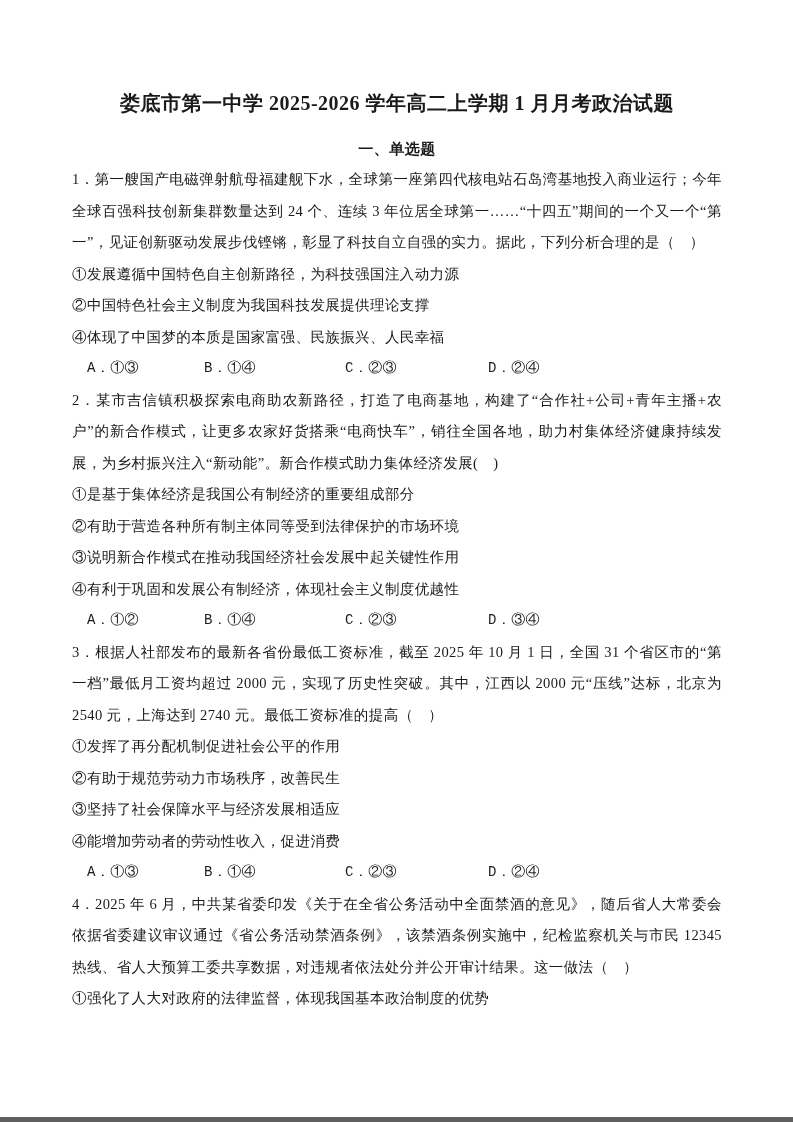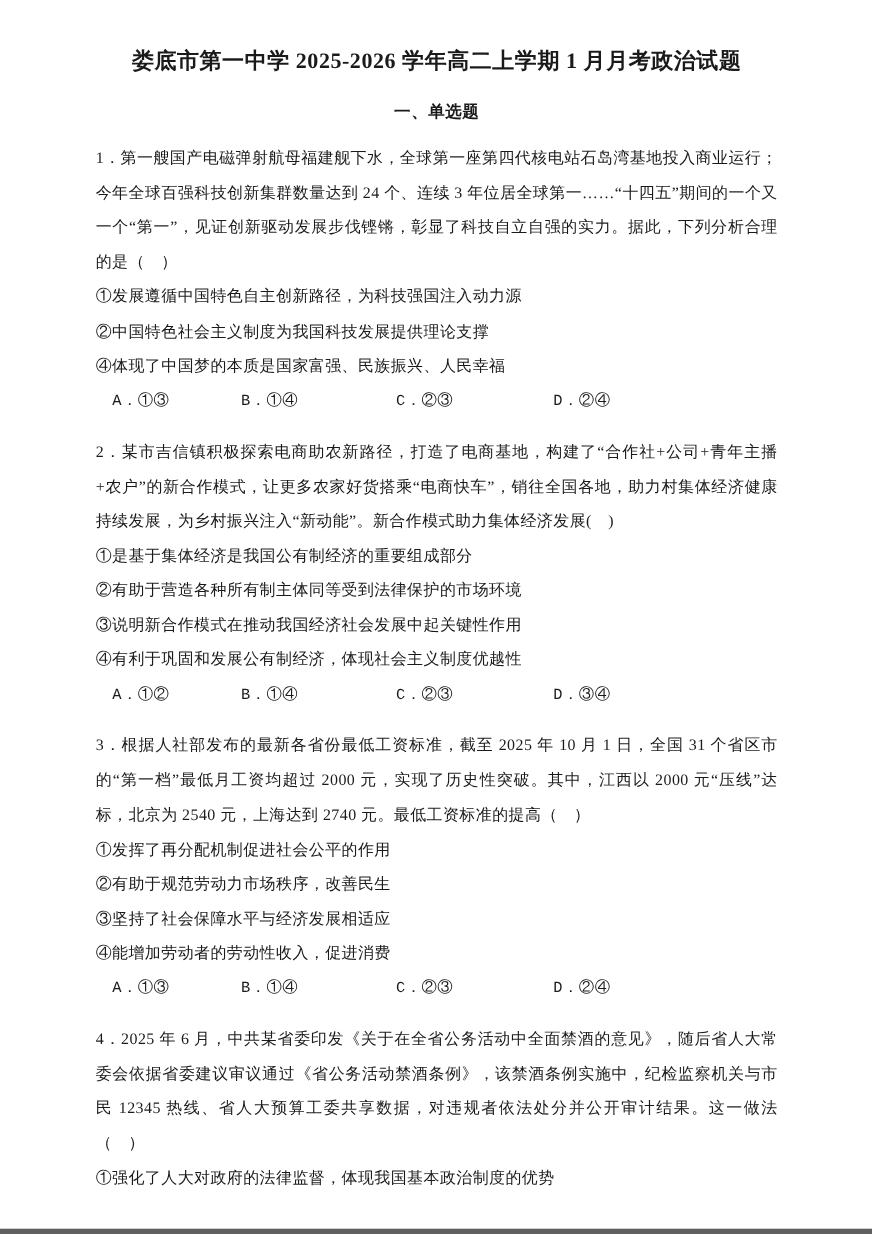--- a/index.html
+++ b/index.html
@@ -9,41 +9,41 @@
   }
   body {
     width: 793px;
     height: 1122px;
     position: relative;
     overflow: hidden;
     font-family: "Liberation Serif", "DejaVu Serif", serif;
     color: #1a1a1a;
   }
   .page {
-    padding: 43px 71px 0 72px;
+    padding: 90px 71px 0 72px;
     box-sizing: border-box;
   }
   .title {
     font-size: 20px;
     font-weight: bold;
     text-align: center;
     line-height: 26px;
     margin: 0;
     letter-spacing: 0.5px;
   }
   .section-heading {
     font-size: 15px;
     font-weight: bold;
     line-height: 24px;
     margin: 21px 0 3px 0;
     letter-spacing: 0.5px;
     text-align: center;
   }
   .question {
-    margin: 15px;
+    margin: 0;
   }
   .stem {
     margin: 0;
     font-size: 14.5px;
     line-height: 31.5px;
     text-align: justify;
     letter-spacing: 0.4px;
   }
   .statement {
     margin: 0;

